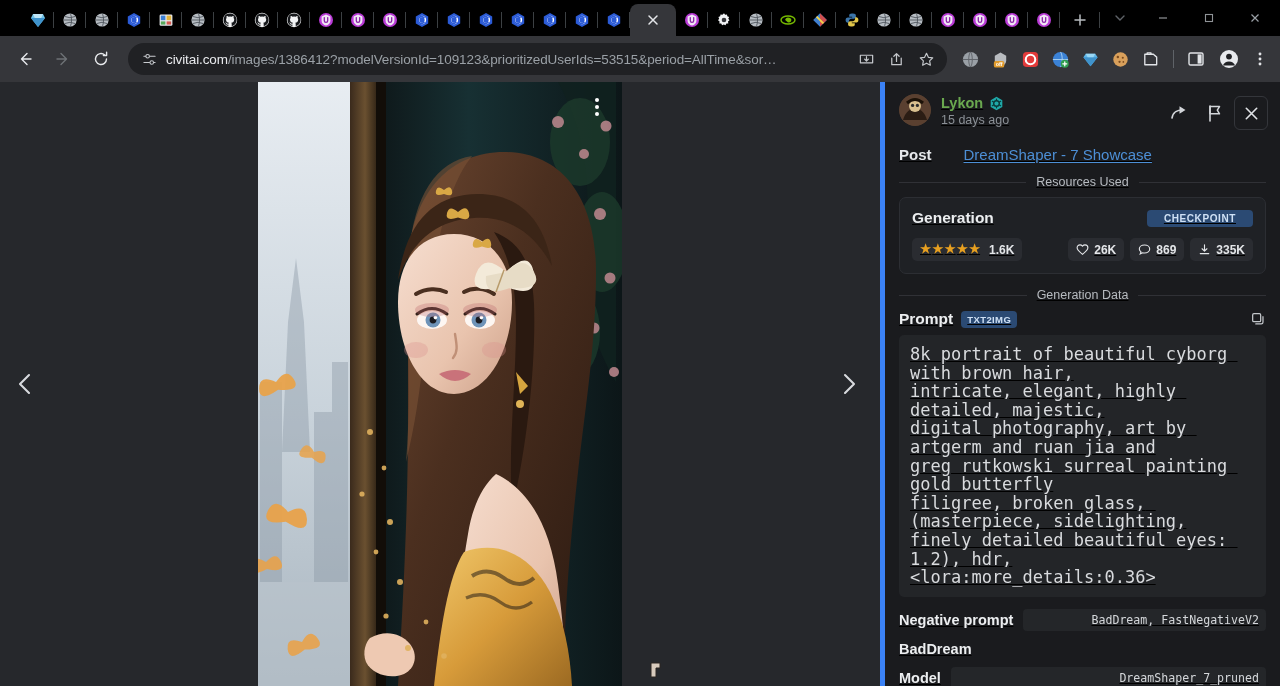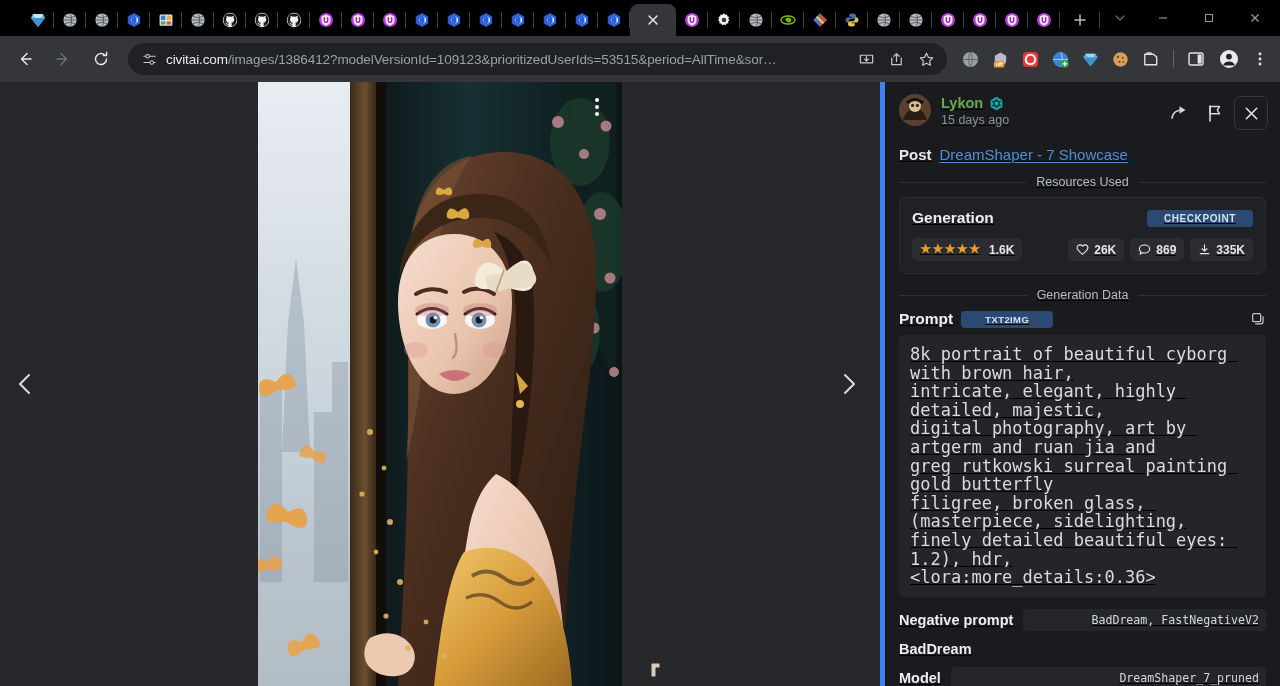--- a/index.html
+++ b/index.html
@@ -182,21 +182,21 @@
   }
   .hbtn.boxed { border: 1px solid #34363b; }
 
   .post-row {
     display: flex; align-items: baseline; gap: 8px;
     padding: 6px 14px 12px 14px;
   }
   .post-label { font-size: 15px; font-weight: 700; color: #e6e8eb; }
   .post-link {
     font-size: 15px; color: #4d8fd6;
-    text-decoration: underline; text-underline-offset: 2px;
+    text-decoration: underline; text-underline-offset: 2px; margin-left: 24px;
   }
 
   .divider-title {
     display: flex; align-items: center; gap: 10px;
     padding: 0 14px; margin-bottom: 8px;
   }
   .divider-title::before, .divider-title::after {
     content: ""; height: 1px; background: #303136; flex: 1 1 auto;
   }
   .divider-title span { font-size: 12.5px; color: #b7bbc0; white-space: nowrap; }
@@ -231,21 +231,21 @@
 
   .gen-body { padding: 0 14px; }
   .prompt-head {
     display: flex; align-items: center; gap: 8px;
     margin-bottom: 7px;
   }
   .prompt-label { font-size: 15.5px; font-weight: 700; color: #eceef0; }
   .chip-mode {
     background: #2b4a73; color: #cfe1f5;
     font-size: 9.5px; font-weight: 700; letter-spacing: 0.4px;
-    padding: 3px 24px; border-radius: 4px;
+    padding: 3px 6px; border-radius: 4px;
   }
   .copy-btn { margin-left: auto; color: #c3c7cb; display: flex; }
 
   .prompt-box {
     background: #232528; border-radius: 5px;
     padding: 10px 11px;
     font-family: "DejaVu Sans Mono", monospace;
     font-size: 17px; line-height: 18.6px;
     color: #d9dbde;
     white-space: pre-wrap; word-break: break-word;

